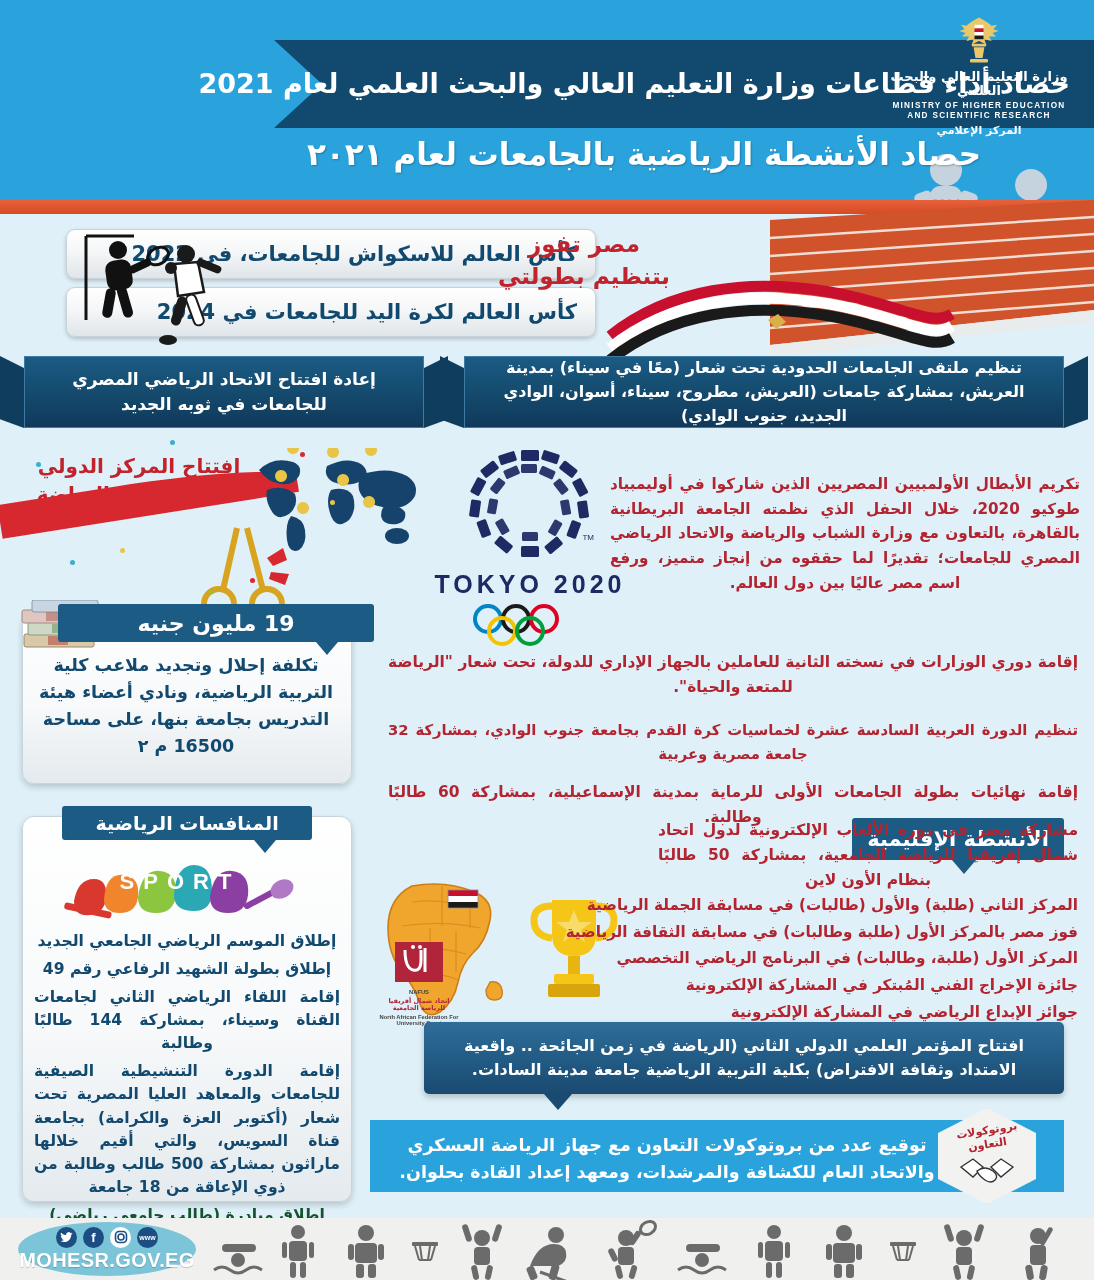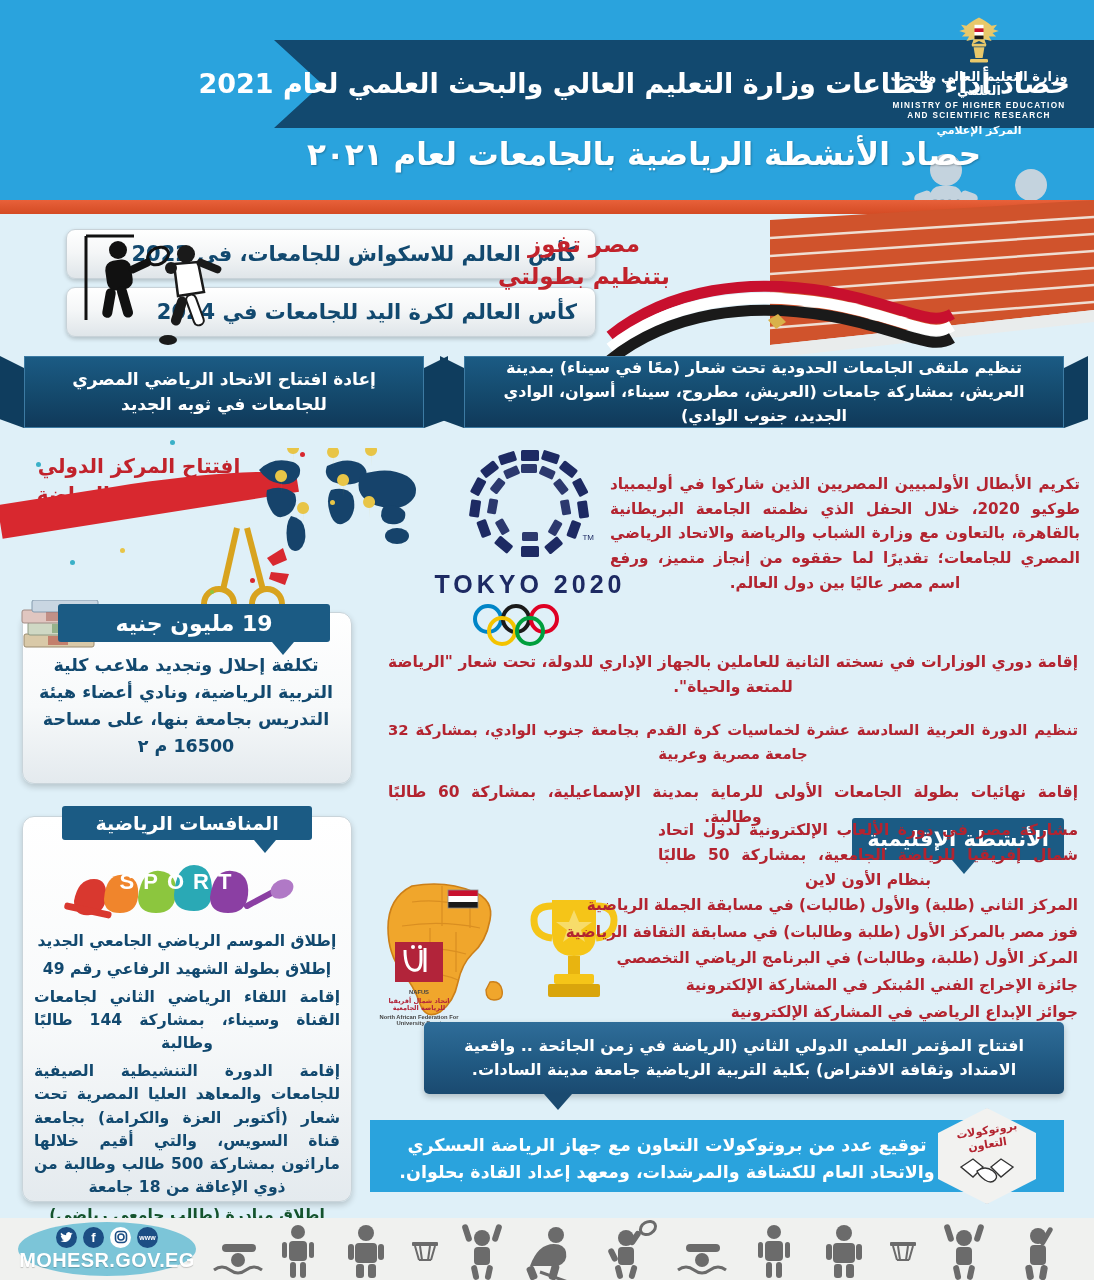--- a/index.html
+++ b/index.html
@@ -132,21 +132,21 @@
   .card19 { left:22px; top:612px; width:330px; height:172px; }
   .tag {
     position:absolute; background:#1b5b84; color:#fff; font-weight:bold;
     text-align:center; display:flex; align-items:center; justify-content:center;
   }
   .tag:after {
     content:""; position:absolute; bottom:-13px; right:36px;
     border-left:11px solid transparent; border-right:11px solid transparent;
     border-top:13px solid #1b5b84;
   }
-  .tag19 { left:58px; top:604px; width:272px; height:38px; font-size:22px; border-radius:3px; }
+  .tag19 { left:58px; top:604px; width:316px; height:38px; font-size:22px; border-radius:3px; }
   .card19-text {
     position:absolute; left:36px; top:652px; width:300px;
     color:#12496f; font-size:17.5px; font-weight:bold; line-height:1.55; text-align:center;
   }
   .money { position:absolute; left:18px; top:600px; width:92px; height:60px; }
 
   
   .midtext {
     position:absolute; right:16px; width:690px;
     color:#b32430; font-weight:bold; text-align:justify; text-align-last:center;

